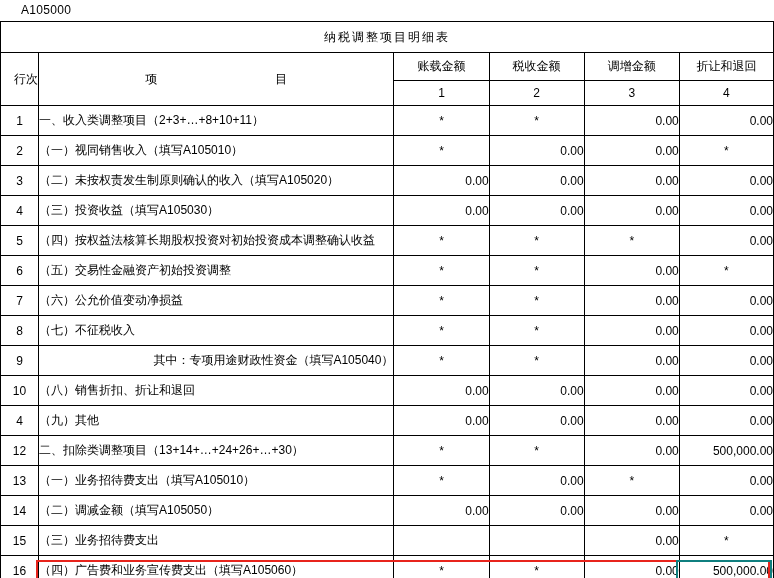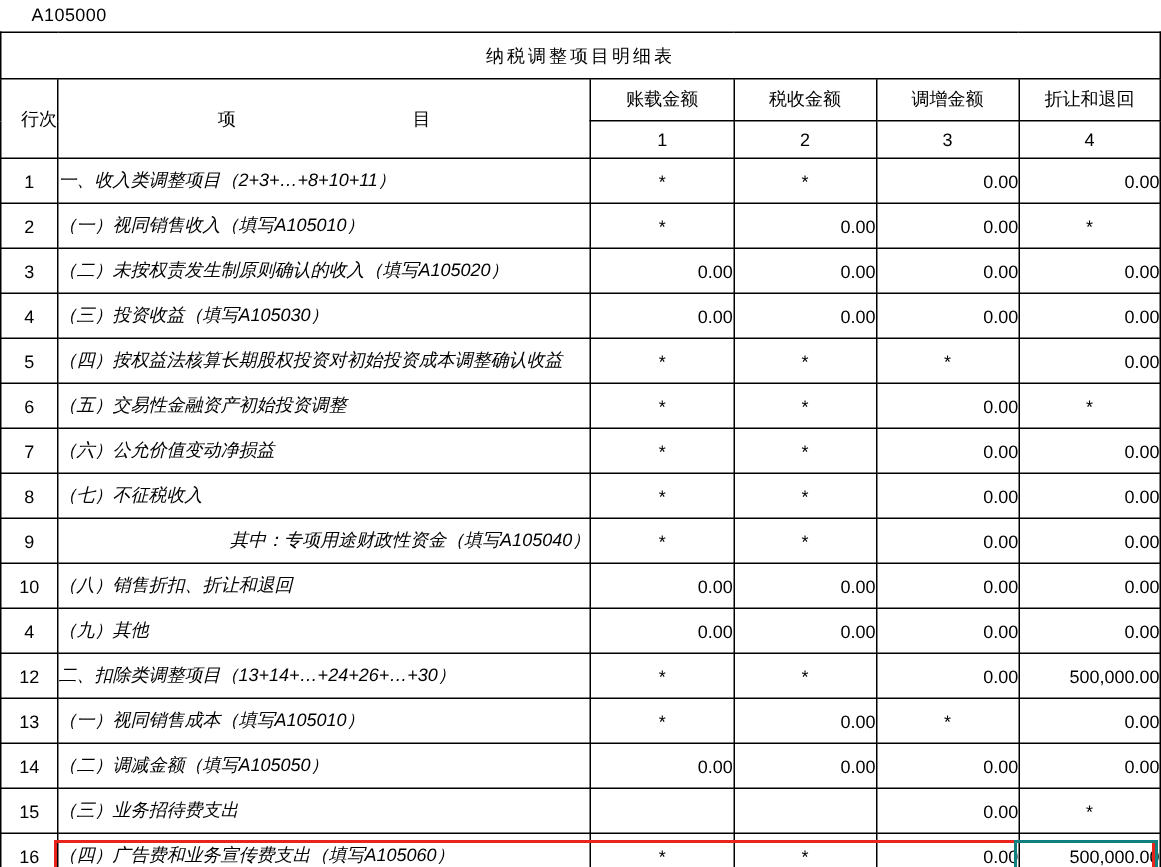--- a/index.html
+++ b/index.html
@@ -65,21 +65,20 @@
   td.rownum {
     text-align: center;
     font-size: 12px;
     height: 29px;
   }
   td.item {
     font-size: 12px;
     padding-left: 6px;
     height: 29px;
     white-space: nowrap;
-    font-style: italic;
   }
   td.val {
     text-align: right;
     padding-right: 8px;
     font-size: 12px;
     height: 29px;
   }
   td.val.star {
     text-align: center;
     padding-right: 0;
@@ -228,21 +227,21 @@
       <tr>
         <td class="rownum">12</td>
         <td class="item ind0">二、扣除类调整项目（13+14+…+24+26+…+30）</td>
         <td class="val star">*</td>
         <td class="val star">*</td>
         <td class="val">0.00</td>
         <td class="val">500,000.00</td>
       </tr>
       <tr>
         <td class="rownum">13</td>
-        <td class="item ind1">（一）视同销售成本（填写A105010）</td>
+        <td class="item ind1">（一）业务招待费支出（填写A105010）</td>
         <td class="val star">*</td>
         <td class="val">0.00</td>
         <td class="val star">*</td>
         <td class="val">0.00</td>
       </tr>
       <tr>
         <td class="rownum">14</td>
         <td class="item ind1">（二）调减金额（填写A105050）</td>
         <td class="val">0.00</td>
         <td class="val">0.00</td>

